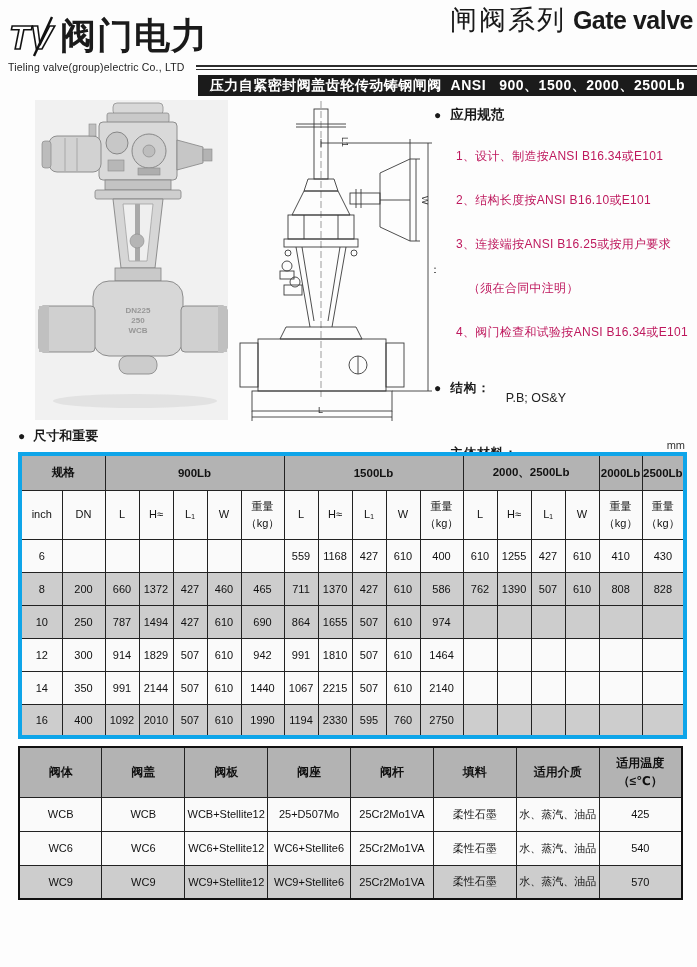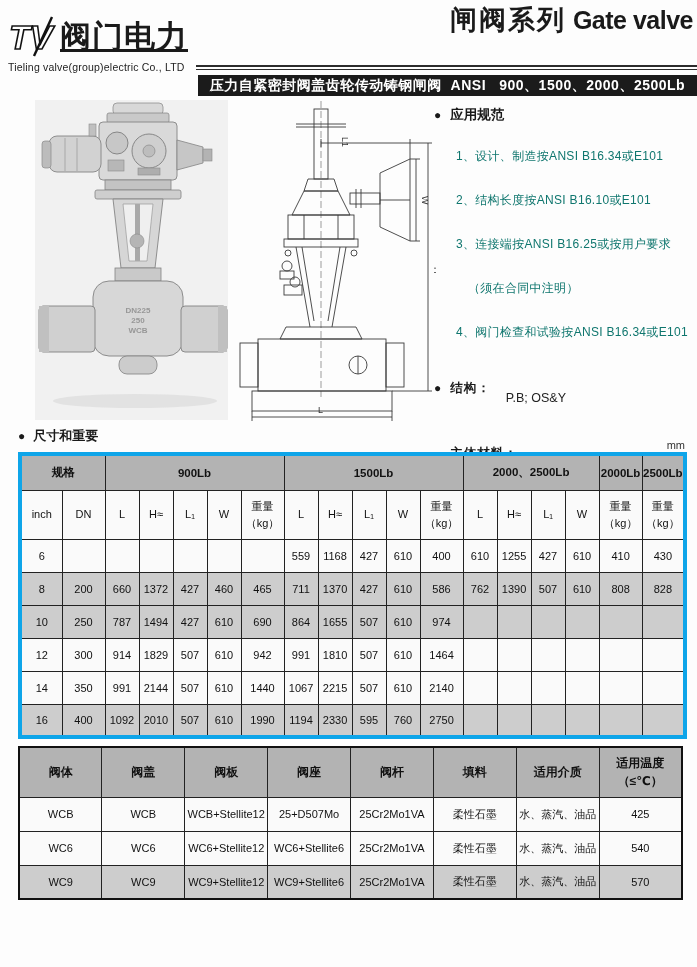--- a/index.html
+++ b/index.html
@@ -8,40 +8,40 @@
     --border:#222222; --ink:#1a1a1a;
   }
   *{margin:0;padding:0;box-sizing:border-box;}
   html,body{background:#e8e8e8;}
   body{font-family:"Liberation Sans","DejaVu Sans",sans-serif;color:var(--ink);}
   .page{position:relative;width:697px;height:967px;background:var(--page-bg);margin:0 auto;overflow:hidden;}
 
   
   .logo{position:absolute;left:8px;top:14px;width:220px;}
   .logo-top{display:flex;align-items:center;}
-  .logo-cn{font-size:31px;font-weight:900;letter-spacing:1px;line-height:1;text-decoration:underline;}
+  .logo-cn{font-size:36px;font-weight:900;letter-spacing:1px;line-height:1;}
   .logo-en{font-size:10.5px;color:#222;margin-top:3px;letter-spacing:0.2px;}
   .title{position:absolute;top:2px;right:4px;display:flex;align-items:baseline;gap:7px;}
-  .title-cn{font-size:27px;font-weight:700;letter-spacing:2px;}
+  .title-cn{font-size:27px;font-weight:400;letter-spacing:2px;}
   .title-en{font-size:25px;font-weight:800;letter-spacing:-0.5px;}
   .subtitle-bar{position:absolute;left:198px;top:33px;right:0;height:21px;background:var(--bar-bg);
     color:var(--bar-text);display:flex;align-items:center;justify-content:center;
     font-size:14px;font-weight:bold;white-space:pre;letter-spacing:0.5px;margin-top:42px;}
   .subtitle-lines{position:absolute;left:196px;right:0;top:65px;height:5px;
     border-top:2px solid #2c2c2c;border-bottom:1px solid #2c2c2c;}
 
   
   .photo{position:absolute;left:35px;top:100px;width:193px;height:320px;}
   .drawing{position:absolute;left:224px;top:95px;width:212px;height:330px;}
 
   
   .specs{position:absolute;left:434px;top:106px;width:258px;font-size:12px;}
   .spec-head{font-size:13.5px;font-weight:bold;margin-bottom:24px;display:flex;align-items:center;gap:9px;}
   .bullet{font-size:12px;line-height:1;}
-  .spec-item{margin:0 0 27px 22px;color:#0f766e;letter-spacing:0.3px;}
+  .spec-item{margin:0 0 27px 22px;color:#be185d;letter-spacing:0.3px;}
   .spec-item.indent{margin-left:34px;}
   .spec-row{display:flex;align-items:center;gap:9px;margin-top:30px;font-size:12.5px;}
   .spec-row b{letter-spacing:1px;}
   .spec-row .val{margin-left:6px;color:#222;margin-top:20px;}
 
   
   .sec-head{position:absolute;left:18px;font-size:13px;font-weight:bold;display:flex;align-items:center;gap:8px;}
   .mm{position:absolute;right:12px;top:431px;font-size:11px;color:#333;margin-top:8px;}
 
   

